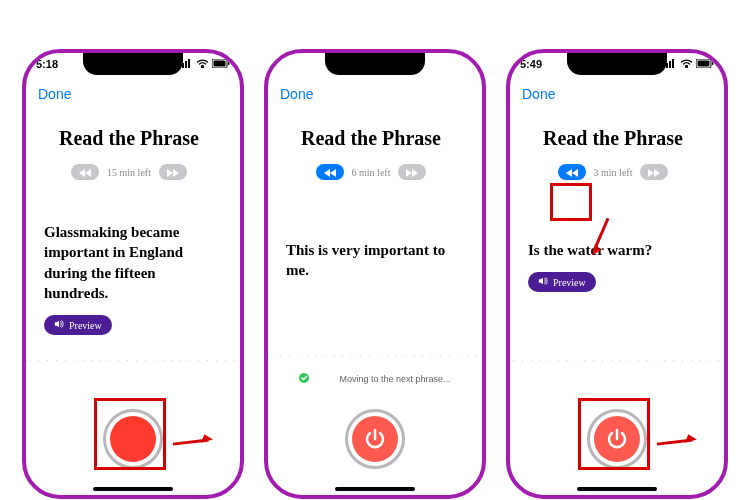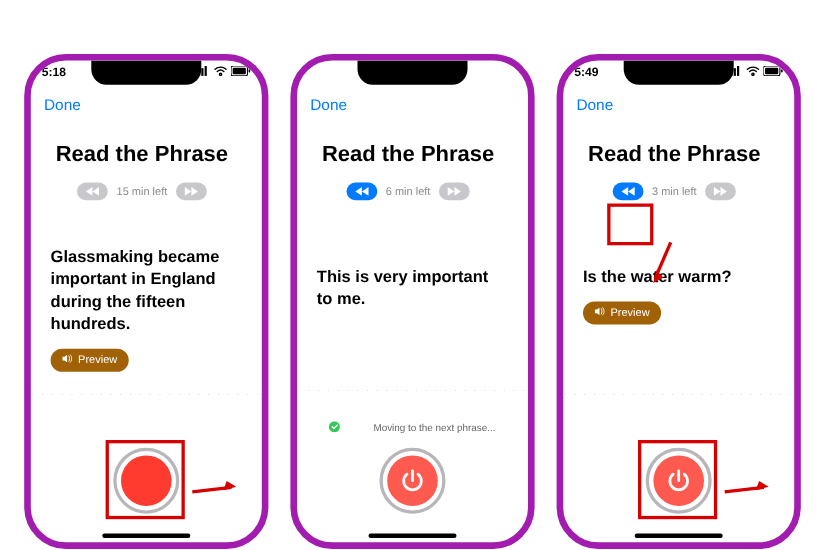--- a/index.html
+++ b/index.html
@@ -4,61 +4,61 @@
 <style>
   * { box-sizing: border-box; margin: 0; padding: 0; }
   body {
     background: #fff;
     font-family: -apple-system, "Helvetica Neue", Helvetica, Arial, sans-serif;
     width: 750px; height: 500px;
     display: flex; justify-content: center; align-items: center; gap: 20px;
   }
   .phone {
     width: 222px; height: 450px;
-    border: 6px solid #a21caf; border-radius: 38px;
+    border: 4px solid #a21caf; border-radius: 38px;
     background: #fff; position: relative; overflow: hidden;
     flex-shrink: 0;
     margin-top: 48px;
   }
   .notch {
     position: absolute; top: 0; left: 50%; transform: translateX(-50%);
     width: 100px; height: 22px; background: #000;
     border-bottom-left-radius: 14px; border-bottom-right-radius: 14px;
     z-index: 10;
   }
   .status-bar {
     position: absolute; top: 0; left: 0; right: 0; height: 22px;
     display: flex; justify-content: space-between; align-items: center;
     padding: 0 10px; font-size: 11px; font-weight: 600; color: #000;
   }
   .status-right { display: flex; align-items: center; gap: 3px; }
   .navbar {
     margin-top: 28px; padding: 4px 12px;
   }
   .done { color: #007aff; font-size: 14px; }
-  .content { padding: 10px 26px 0 18px; }
+  .content { padding: 10px 26px 0 18px; font-family: Liberation Serif, serif; }
   .title { font-size: 20px; font-weight: 700; text-align: center; margin-top: 10px; }
   .timer-row {
     display: flex; justify-content: center; align-items: center; gap: 8px;
     margin-top: 14px;
   }
   .pill {
     width: 28px; height: 16px; border-radius: 9px;
     display: flex; align-items: center; justify-content: center;
   }
   .pill.grey { background: #c8c8cc; }
   .pill.blue { background: #007aff; }
   .timer-text { font-size: 10px; color: #8a8a8e; }
   .phrase {
     margin-top: 42px; font-size: 15px; font-weight: 700; line-height: 1.35;
     color: #000;
   }
   .preview-pill {
     display: inline-flex; align-items: center; gap: 5px;
-    background: #a16207; color: #fff; font-size: 10px; font-weight: 500;
+    background: #4c1d95; color: #fff; font-size: 10px; font-weight: 500;
     padding: 4px 10px; border-radius: 12px; margin-top: 12px;
   }
   .dots {
     position: absolute; left: 0; right: 0; text-align: center;
     color: #c8c8cc; font-size: 8px; letter-spacing: 2px;
   }
   .status-msg {
     position: absolute; left: 0; right: 0; text-align: center;
     font-size: 9px; color: #656569; display: flex; justify-content: center; align-items: center; gap: 4px;
   }
@@ -162,21 +162,21 @@
         <div class="pill grey">
           <span><svg width="14" height="8" viewBox="0 0 14 8">
               <polygon points="1,0 7,4 1,8" fill="#fff"></polygon>
               <polygon points="7,0 13,4 7,8" fill="#fff"></polygon>
             </svg></span>
         </div>
       </div>
       <div class="phrase" style="margin-top: 60px;">This is very important to me.</div>
     </div>
     <div class="dots" style="bottom: 134px;">· · · · · · · · · · · · · · · · · · · · · · · ·</div>
-    <div class="status-msg" style="bottom: 98px; gap: 30px;">
+    <div class="status-msg" style="bottom: 110px; gap: 30px;">
       <span><svg width="10" height="10" viewBox="0 0 10 10">
           <circle cx="5" cy="5" r="5" fill="#34c759"></circle>
           <path d="M3 5l1.5 1.5L7.5 3.5" stroke="#fff" stroke-width="1.3" fill="none" stroke-linecap="round"></path>
         </svg></span>
       <span>Moving to the next phrase...</span>
     </div>
     <div class="record-area">
       <div class="record-btn">
         <div class="record-inner-ring">
           <svg width="24" height="24" viewBox="0 0 24 24">

